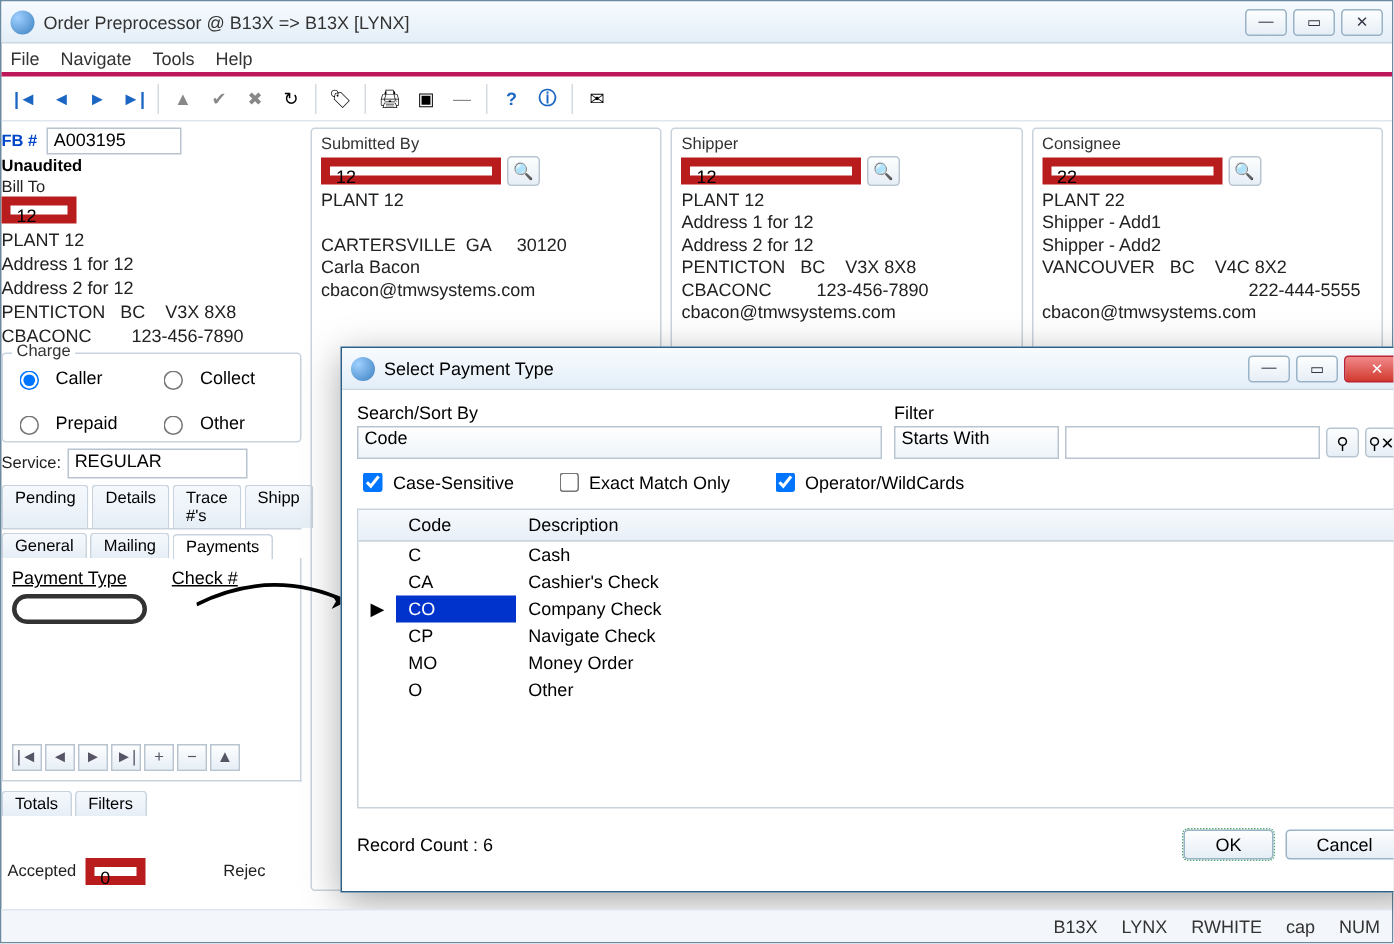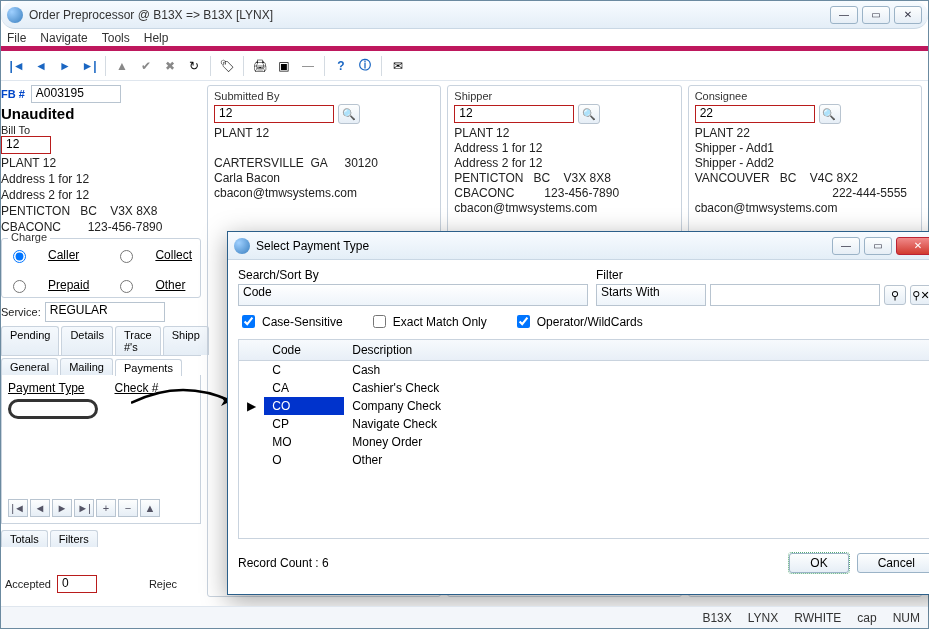--- a/index.html
+++ b/index.html
@@ -1,41 +1,41 @@
 <!DOCTYPE html>
 <html><head>
 <meta charset="utf-8">
 <style>
 * { box-sizing: border-box; font-family: "Segoe UI", Tahoma, sans-serif; font-size: 12px; }
 body { margin: 0; background: #fff; }
 .window { width: 929px; height: 629px; border: 1px solid #6b8aa0; background: #fff; position: relative; margin: 0; }
-.titlebar { height: 28px; background: linear-gradient(#f7fbff,#e4eef7); border-bottom: 1px solid #c9d7e4; display: flex; align-items: center; padding: 0 6px; border-radius: 14px; }
+.titlebar { height: 28px; background: linear-gradient(#f7fbff,#e4eef7); border-bottom: 1px solid #c9d7e4; display: flex; align-items: center; padding: 0 6px; }
 .titlebar .icon { width: 16px; height: 16px; background: radial-gradient(circle at 30% 30%, #9fd0ff, #3a7fbf); border-radius: 50%; margin-right: 6px; }
 .titlebar .title { flex: 1; color: #333; }
 .winbtns { display: flex; gap: 4px; }
 .winbtn { width: 28px; height: 18px; border: 1px solid #9bb3c7; background: linear-gradient(#fdfefe,#e6eef6); border-radius: 3px; display: flex; align-items: center; justify-content: center; font-size: 10px; color: #334; }
-.menubar { height: 22px; display: flex; align-items: center; padding: 0 6px; gap: 14px; color: #333; border-bottom: 5px solid #be185d; }
+.menubar { height: 22px; display: flex; align-items: center; padding: 0 6px; gap: 14px; color: #333; border-bottom: 3px solid #be185d; }
 .toolbar { height: 30px; display: flex; align-items: center; padding: 0 6px; gap: 4px; border-bottom: 1px solid #dfe6ee; }
 .tbtn { width: 20px; height: 20px; display:flex; align-items:center; justify-content:center; border-radius:2px; }
 .blue { color:#1a66c2; font-weight:bold; }
 .gray { color:#888; }
 .sep { width:1px; height:20px; background:#d4dbe2; margin:0 2px; }
 .body { display: flex; padding: 4px 6px 0 0; gap: 6px; }
 .leftcol { width: 200px; }
 .fblabel { color:#0046c8; font-weight:bold; font-size:11px; }
 .fbrow { display:flex; align-items:center; gap:6px; }
 .fbinput { border:1px solid #b8c4d0; height:18px; width:90px; padding:0 4px; background:#fff; }
-.unaud { font-weight:bold; font-size:15px; margin:2px 0; }
+.unaud { font-weight:bold; font-size:11px; margin:2px 0; }
 .grp { border:1px solid #c9d3de; border-radius:3px; padding:6px 6px 4px 6px; margin-bottom:4px; position:relative; }
 .grp-title { position:absolute; top:-8px; left:6px; background:#fff; padding:0 3px; font-size:11px; color:#333; }
 .lbl { font-size:11px; color:#222; }
-.txt { border:1px solid #b91c1c; height:18px; padding:0 4px; background:#fff; display:inline-block; }
+.txt { border:6px solid #b91c1c; height:18px; padding:0 4px; background:#fff; display:inline-block; }
 .addr div { font-size:12px; margin:2px 0; color:#222; }
 .charge { display:flex; gap:26px; margin-top:2px; }
-.charge label { display:flex; align-items:center; gap:19px; font-size:11px;text-decoration:underline; }
+.charge label { display:flex; align-items:center; gap:8px; font-size:11px; }
 .svcrow { display:flex; align-items:center; gap:4px; margin:4px 0; }
 .svcsel { border:1px solid #b8c4d0; height:20px; width:120px; background:#fff; padding:0 4px; }
 .tabstrip { display:flex; border-bottom:1px solid #c9d3de; margin-top:2px; }
 .tab { border:1px solid #c9d3de; border-bottom:none; padding:2px 8px; background:linear-gradient(#f5f9fd,#e6eef6); font-size:11px; margin-right:2px; border-radius:3px 3px 0 0; cursor:default; }
 .tab.active { background:#fff; position:relative; top:1px; }
 .subpanel { border:1px solid #c9d3de; border-top:none; padding:6px; }
 .payhdr { display:flex; gap:30px; font-size:11px; text-decoration:underline; }
 .payfield { width:90px; height:20px; border:1px solid #333; border-radius:10px; margin-top:4px; border-width:3px; }
 .navpg { display:flex; gap:2px; margin-top:80px; }
 .navpg .nb { width:20px; height:18px; border:1px solid #b8c4d0; background:linear-gradient(#fdfefe,#e6eef6); display:flex; align-items:center; justify-content:center; font-size:11px; color:#556; }

